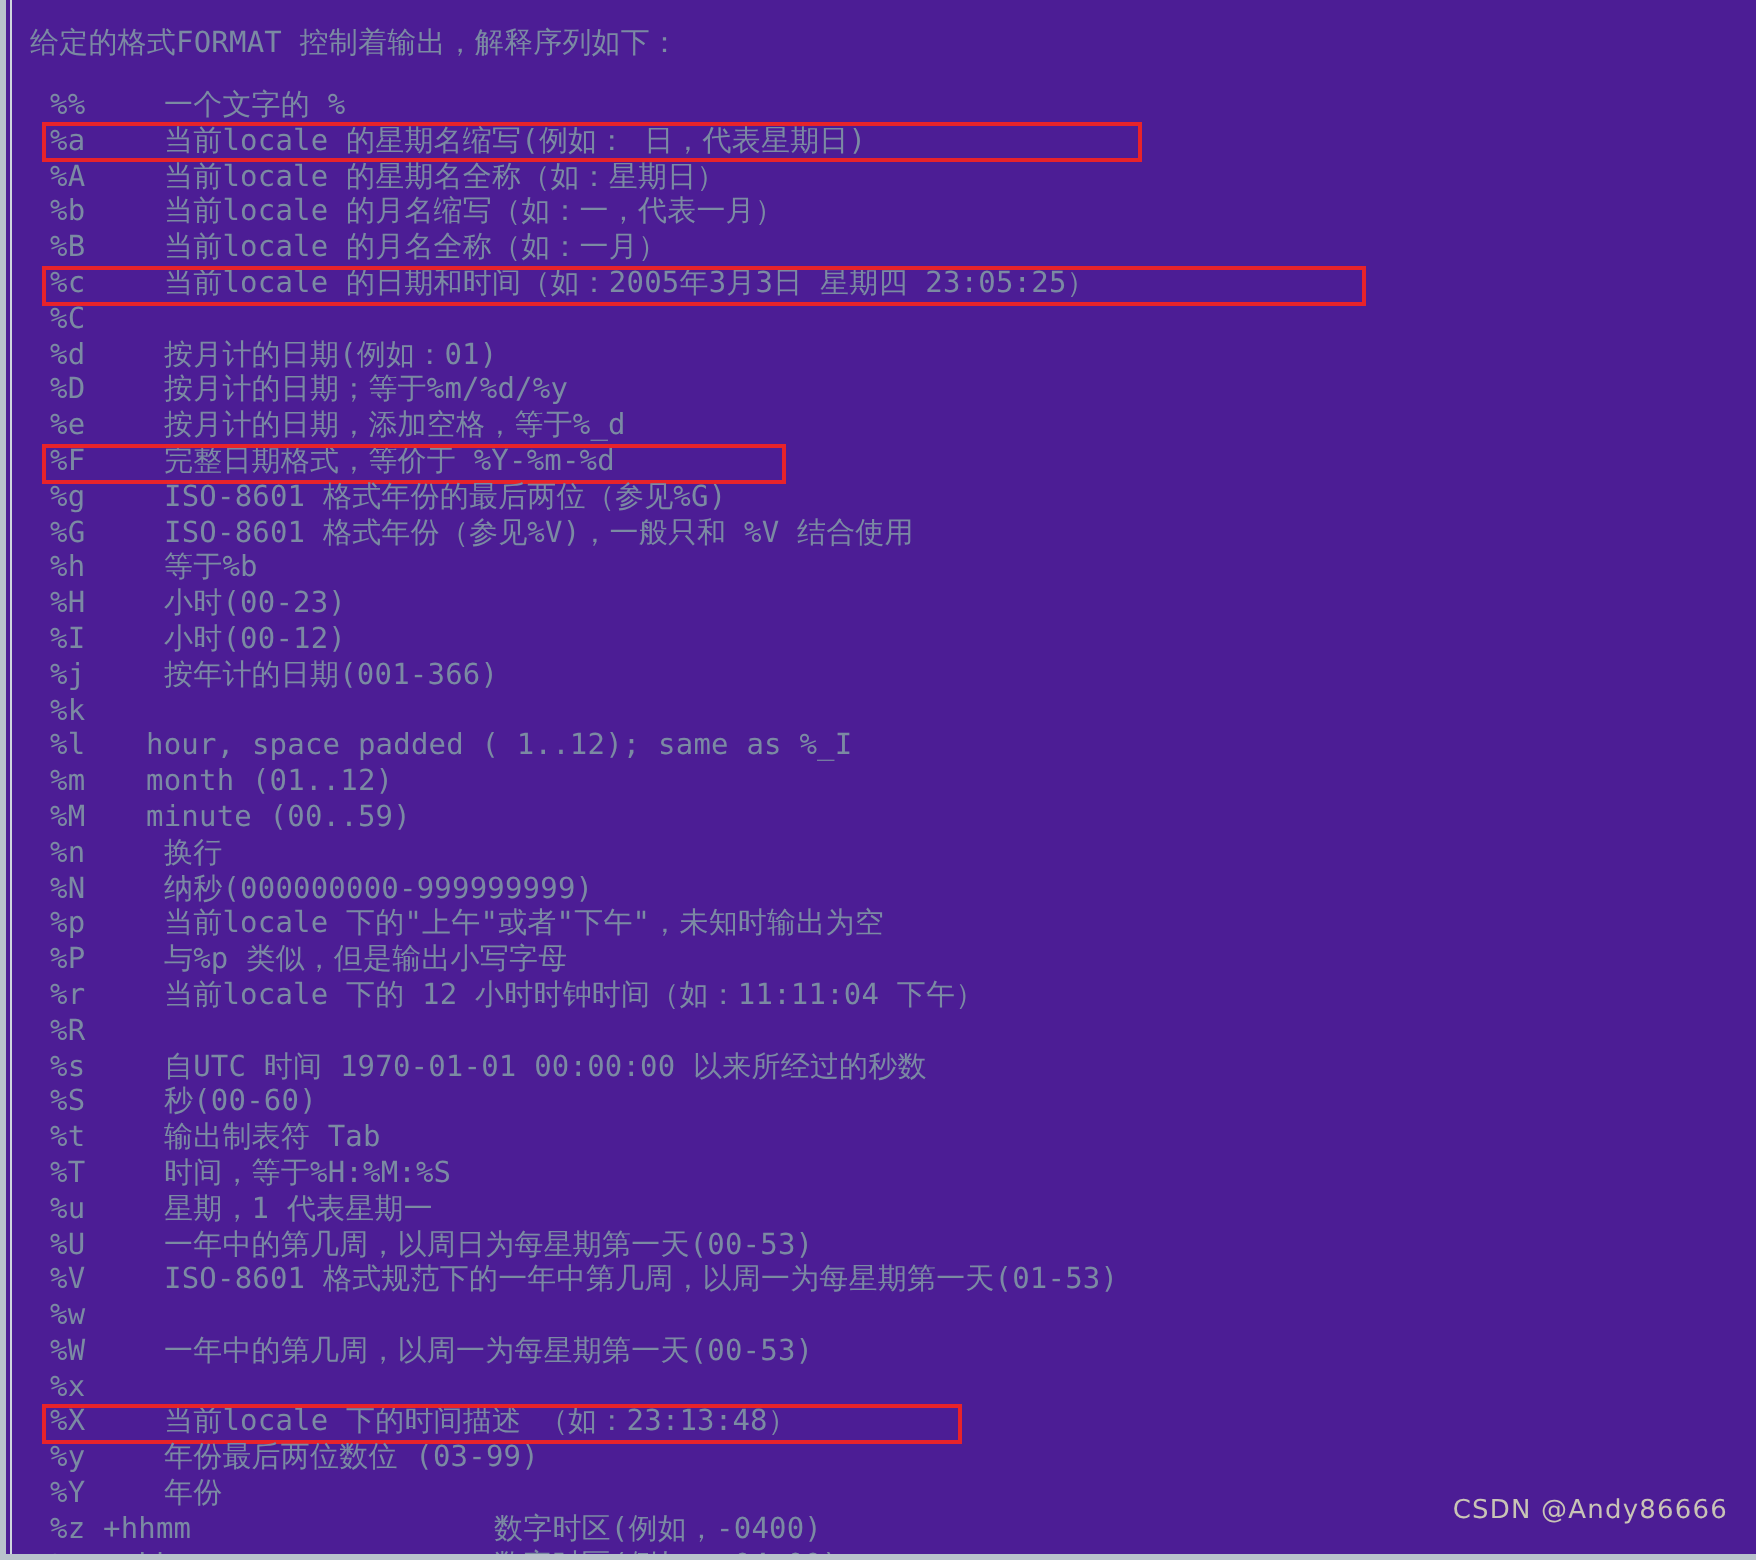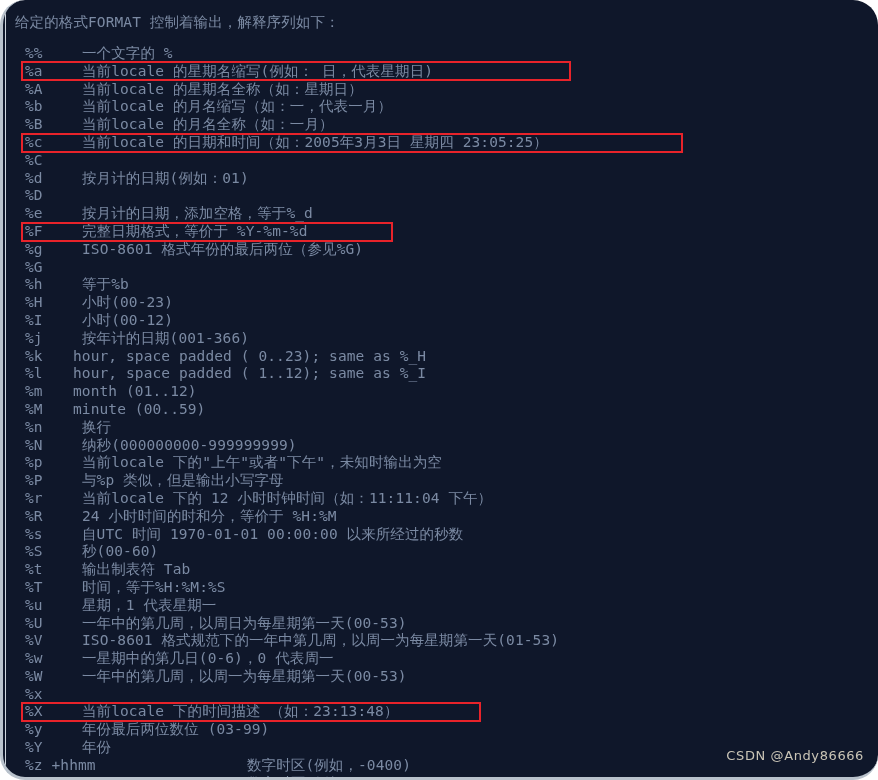--- a/index.html
+++ b/index.html
@@ -12,26 +12,25 @@
     height: 780px;
     background: #ffffff;
     font-family: "DejaVu Sans Mono", "Liberation Mono", monospace;
     overflow: hidden;
   }
 
   #screen {
     position: relative;
     width: 878px;
     height: 780px;
-    background: #0f172a;
+    background: #4c1d95;
     box-sizing: border-box;
     border-left: 3px solid #b9c2cc;
     border-bottom: 3px solid #b9c2cc;
     overflow: hidden;
-    border-radius: 25px;
   }
 
   
   #screen::before {
     content: "";
     position: absolute;
     left: 2px;
     top: 0;
     bottom: 0;
     width: 1px;
@@ -125,48 +124,48 @@
         <div class="line"><span class="spec">%%</span><span class="desc i-std">一个文字的 %</span></div>
         <div class="line"><span class="spec">%a</span><span class="desc i-std">当前locale 的星期名缩写(例如： 日，代表星期日)</span></div>
         <div class="hl" style="left: 18px; top: 16.3px; width: 550px; height: 20px; border-color: rgb(232, 35, 42);"></div>
         <div class="line"><span class="spec">%A</span><span class="desc i-std">当前locale 的星期名全称（如：星期日）</span></div>
         <div class="line"><span class="spec">%b</span><span class="desc i-std">当前locale 的月名缩写（如：一，代表一月）</span></div>
         <div class="line"><span class="spec">%B</span><span class="desc i-std">当前locale 的月名全称（如：一月）</span></div>
         <div class="line"><span class="spec">%c</span><span class="desc i-std">当前locale 的日期和时间（如：2005年3月3日 星期四 23:05:25）</span></div>
         <div class="hl" style="left: 18px; top: 87.5px; width: 662px; height: 20px; border-color: rgb(232, 35, 42);"></div>
         <div class="line"><span class="spec">%C</span></div>
         <div class="line"><span class="spec">%d</span><span class="desc i-std">按月计的日期(例如：01)</span></div>
-        <div class="line"><span class="spec">%D</span></div>
+        <div class="line"><span class="spec">%D</span><span class="desc i-std">按月计的日期；等于%m/%d/%y</span></div>
         <div class="line"><span class="spec">%e</span><span class="desc i-std">按月计的日期，添加空格，等于%_d</span></div>
         <div class="line"><span class="spec">%F</span><span class="desc i-std">完整日期格式，等价于 %Y-%m-%d</span></div>
         <div class="hl" style="left: 18px; top: 176.5px; width: 372px; height: 20px; border-color: rgb(232, 35, 42);"></div>
         <div class="line"><span class="spec">%g</span><span class="desc i-std">ISO-8601 格式年份的最后两位（参见%G)</span></div>
-        <div class="line"><span class="spec">%G</span></div>
+        <div class="line"><span class="spec">%G</span><span class="desc i-std">ISO-8601 格式年份（参见%V)，一般只和 %V 结合使用</span></div>
         <div class="line"><span class="spec">%h</span><span class="desc i-std">等于%b</span></div>
         <div class="line"><span class="spec">%H</span><span class="desc i-std">小时(00-23)</span></div>
         <div class="line"><span class="spec">%I</span><span class="desc i-std">小时(00-12)</span></div>
         <div class="line"><span class="spec">%j</span><span class="desc i-std">按年计的日期(001-366)</span></div>
-        <div class="line"><span class="spec">%k</span><span class="desc i-mono">hour, space padded ( 0..23); same as %_H</span></div>
+        <div class="line"><span class="spec">%k</span></div>
         <div class="line"><span class="spec">%l</span><span class="desc i-mono">hour, space padded ( 1..12); same as %_I</span></div>
         <div class="line"><span class="spec">%m</span><span class="desc i-mono">month (01..12)</span></div>
         <div class="line"><span class="spec">%M</span><span class="desc i-mono">minute (00..59)</span></div>
         <div class="line"><span class="spec">%n</span><span class="desc i-std">换行</span></div>
         <div class="line"><span class="spec">%N</span><span class="desc i-std">纳秒(000000000-999999999)</span></div>
         <div class="line"><span class="spec">%p</span><span class="desc i-std">当前locale 下的"上午"或者"下午"，未知时输出为空</span></div>
         <div class="line"><span class="spec">%P</span><span class="desc i-std">与%p 类似，但是输出小写字母</span></div>
         <div class="line"><span class="spec">%r</span><span class="desc i-std">当前locale 下的 12 小时时钟时间（如：11:11:04 下午）</span></div>
-        <div class="line"><span class="spec">%R</span><span class="desc i-std">24 小时时间的时和分，等价于 %H:%M</span></div>
+        <div class="line"><span class="spec">%R</span></div>
         <div class="line"><span class="spec">%s</span><span class="desc i-std">自UTC 时间 1970-01-01 00:00:00 以来所经过的秒数</span></div>
         <div class="line"><span class="spec">%S</span><span class="desc i-std">秒(00-60)</span></div>
         <div class="line"><span class="spec">%t</span><span class="desc i-std">输出制表符 Tab</span></div>
         <div class="line"><span class="spec">%T</span><span class="desc i-std">时间，等于%H:%M:%S</span></div>
         <div class="line"><span class="spec">%u</span><span class="desc i-std">星期，1 代表星期一</span></div>
         <div class="line"><span class="spec">%U</span><span class="desc i-std">一年中的第几周，以周日为每星期第一天(00-53)</span></div>
         <div class="line"><span class="spec">%V</span><span class="desc i-std">ISO-8601 格式规范下的一年中第几周，以周一为每星期第一天(01-53)</span></div>
-        <div class="line"><span class="spec">%w</span><span class="desc i-std">一星期中的第几日(0-6)，0 代表周一</span></div>
+        <div class="line"><span class="spec">%w</span></div>
         <div class="line"><span class="spec">%W</span><span class="desc i-std">一年中的第几周，以周一为每星期第一天(00-53)</span></div>
         <div class="line"><span class="spec">%x</span></div>
         <div class="line"><span class="spec">%X</span><span class="desc i-std">当前locale 下的时间描述 （如：23:13:48）</span></div>
         <div class="hl" style="left: 18px; top: 657.1px; width: 460px; height: 20px; border-color: rgb(232, 35, 42);"></div>
         <div class="line"><span class="spec">%y</span><span class="desc i-std">年份最后两位数位 (03-99)</span></div>
         <div class="line"><span class="spec">%Y</span><span class="desc i-std">年份</span></div>
         <div class="line"><span class="spec">%z +hhmm</span><span class="desc i-far">数字时区(例如，-0400)</span></div>
         <div class="line"><span class="spec">%:z +hh:mm</span><span class="desc i-far">数字时区(例如，-04:00)</span></div>
       </div>
 

